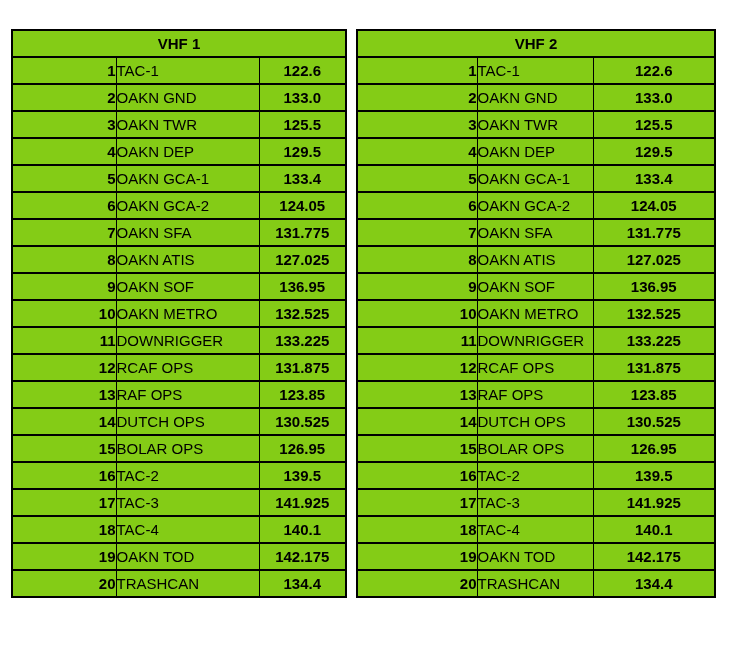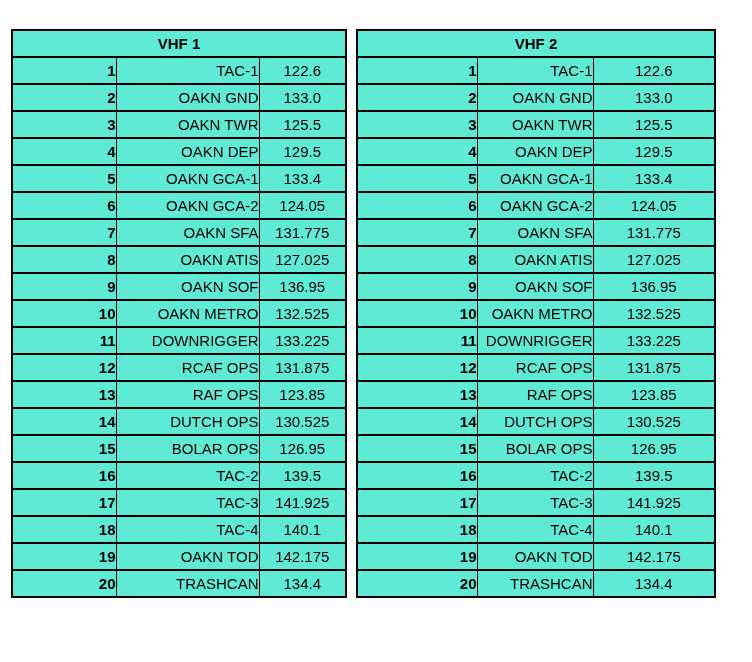--- a/index.html
+++ b/index.html
@@ -13,21 +13,21 @@
     position: relative;
     overflow: hidden;
     font-family: "Liberation Sans", sans-serif;
     color: #000000;
   }
   table.freq-table {
     position: absolute;
     top: 29px;
     border-collapse: collapse;
     table-layout: fixed;
-    background: #5eead4;
+    background: #84cc16;
   }
   table.t1 { left: 11px;  width: 334px; }
   table.t2 { left: 356px; width: 358px; }
 
   table.freq-table th,
   table.freq-table td {
     border-top: 2px solid #000000;
     border-bottom: 2px solid #000000;
     border-left: 1px solid #000000;
     border-right: 1px solid #000000;
@@ -47,24 +47,24 @@
   table.freq-table td:first-child { border-left: 2px solid #000000; }
   table.freq-table td:last-child  { border-right: 2px solid #000000; }
 
   td.ch {
     font-weight: bold;
     text-align: right;
     padding-right: 5px;
   }
   td.name {
     font-weight: normal;
-    text-align: right;
+    text-align: left;
   }
   td.freq {
-    font-weight: normal;
+    font-weight: bold;
     text-align: center;
   }
 
   
   .t1 col.c-ch   { width: 104px; }
   .t1 col.c-name { width: 143px; }
   .t1 col.c-freq { width: 87px;  }
   .t2 col.c-ch   { width: 120px; }
   .t2 col.c-name { width: 116px; }
   .t2 col.c-freq { width: 122px; }

